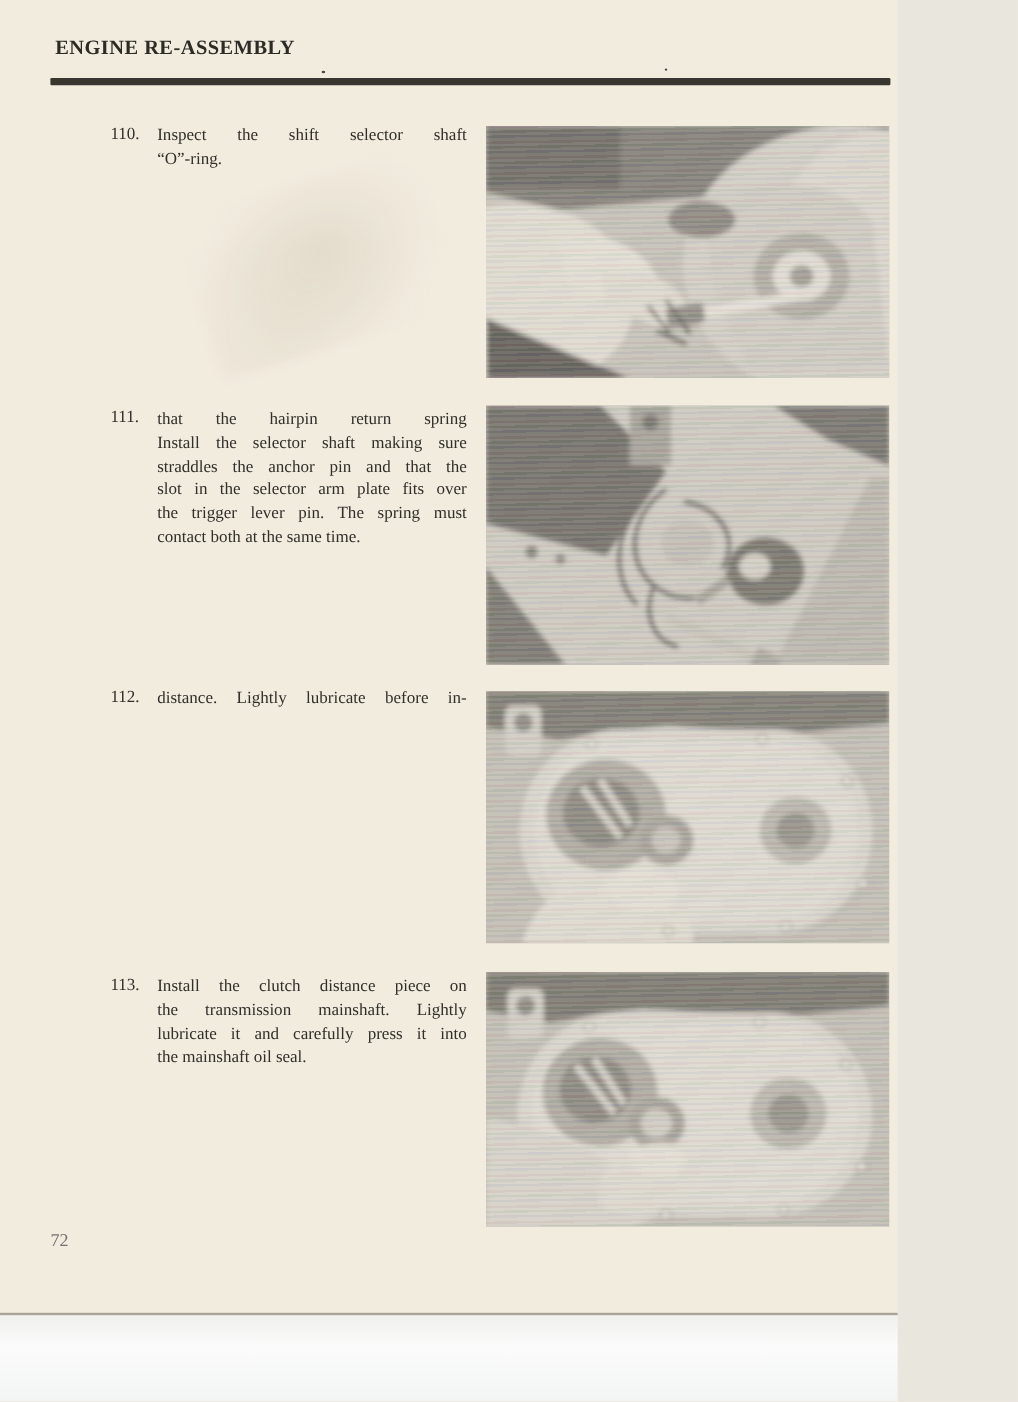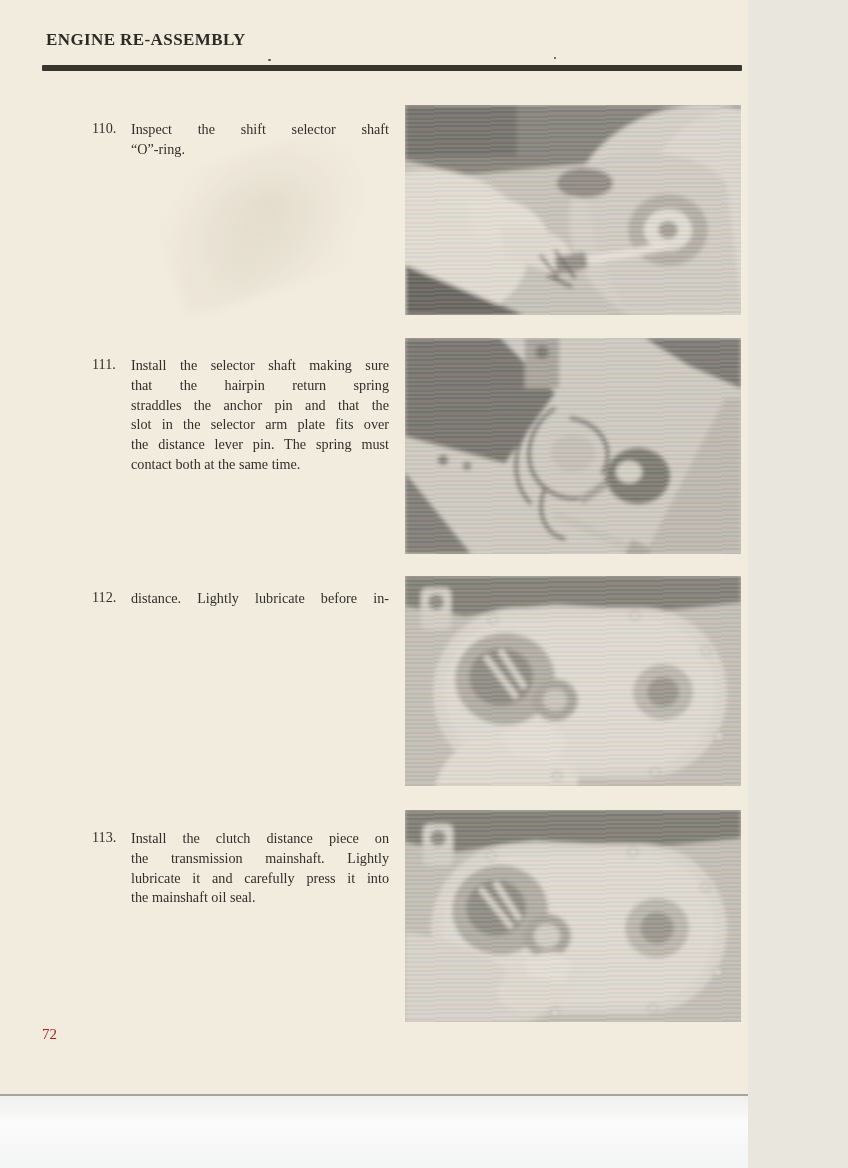--- a/index.html
+++ b/index.html
@@ -13,21 +13,21 @@
     position:absolute;left:46px;top:30px;
     font-size:17px;font-weight:bold;letter-spacing:.4px;color:#2d2b26;
   }
   .header-rule{
     position:absolute;left:42px;top:65px;width:700px;height:6px;
     background:#38362f;border-radius:1px;
   }
   .speck{position:absolute;background:#4a4842;border-radius:50%;}
 
   
-  .step{position:absolute;left:92px;width:300px;margin-top:16px;}
+  .step{position:absolute;left:92px;width:300px;}
   .step-num{position:absolute;left:0;top:0;font-size:14.2px;}
   .step-lines{margin-left:39px;width:258px;font-size:14.2px;line-height:19.8px;}
   .jline{text-align:justify;text-align-last:justify;white-space:normal;}
   .jline.last{text-align:last;text-align-last:left;}
 
   
   .photo{
     position:absolute;left:405px;width:336px;overflow:hidden;
     background:#b8b5ad;
   }
@@ -66,21 +66,21 @@
     position:absolute;left:0;top:1094px;width:848px;height:74px;
     background:linear-gradient(#f0f0ee,#fafbfa 35%,#f3f5f4);
     border-top:2px solid #a8a49b;
   }
   .ghost{
     position:absolute;left:160px;top:150px;width:210px;height:140px;
     background:radial-gradient(ellipse at 55% 40%,rgba(165,155,128,.16),rgba(165,155,128,0) 65%),
                radial-gradient(ellipse at 30% 80%,rgba(165,155,128,.12),rgba(165,155,128,0) 60%);
     transform:rotate(-18deg);filter:blur(4px);
   }
-  .page-number{position:absolute;left:42px;top:1026px;font-size:15px;color:#b91c1c;}
+  .page-number{position:absolute;left:42px;top:1026px;font-size:15px;color:#737373;}
 </style>
 </head>
 <body>
 
 <div class="page">
 
   <div class="header-title">ENGINE RE-ASSEMBLY</div>
   <div class="header-rule"></div>
   <div class="speck" style="left:268px;top:59px;width:3px;height:2px;"></div>
   <div class="speck" style="left:554px;top:57px;width:2px;height:2px;"></div>
@@ -90,25 +90,25 @@
     <span class="step-num">110.</span>
     <div class="step-lines">
       <div class="jline">Inspect the shift selector shaft</div>
       <div class="jline last">“O”-ring.</div>
     </div>
   </div>
 
   <div class="step" style="top:340px;">
     <span class="step-num">111.</span>
     <div class="step-lines">
+      <div class="jline">that the hairpin return spring</div>
       <div class="jline">Install the selector shaft making sure</div>
-      <div class="jline">that the hairpin return spring</div>
       <div class="jline">straddles the anchor pin and that the</div>
       <div class="jline">slot in the selector arm plate fits over</div>
-      <div class="jline">the distance lever pin. The spring must</div>
+      <div class="jline">the trigger lever pin. The spring must</div>
       <div class="jline last">contact both at the same time.</div>
     </div>
   </div>
 
   <div class="step" style="top:573px;">
     <span class="step-num">112.</span>
     <div class="step-lines">
       <div class="jline">distance. Lightly lubricate before in-</div>
     </div>
   </div>

